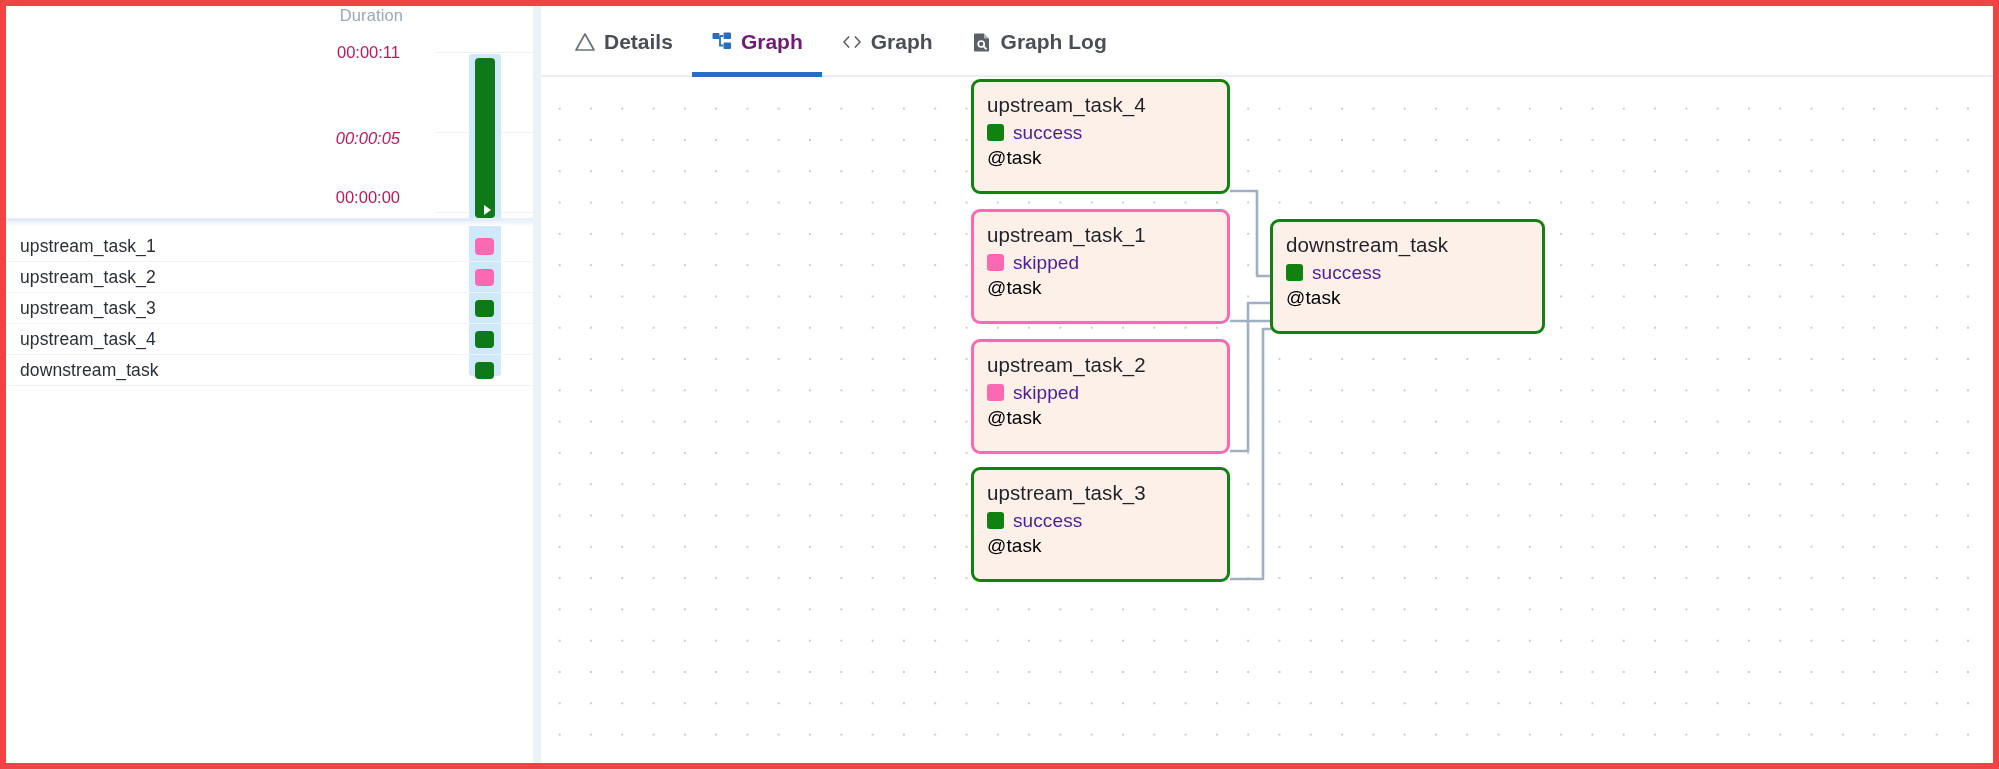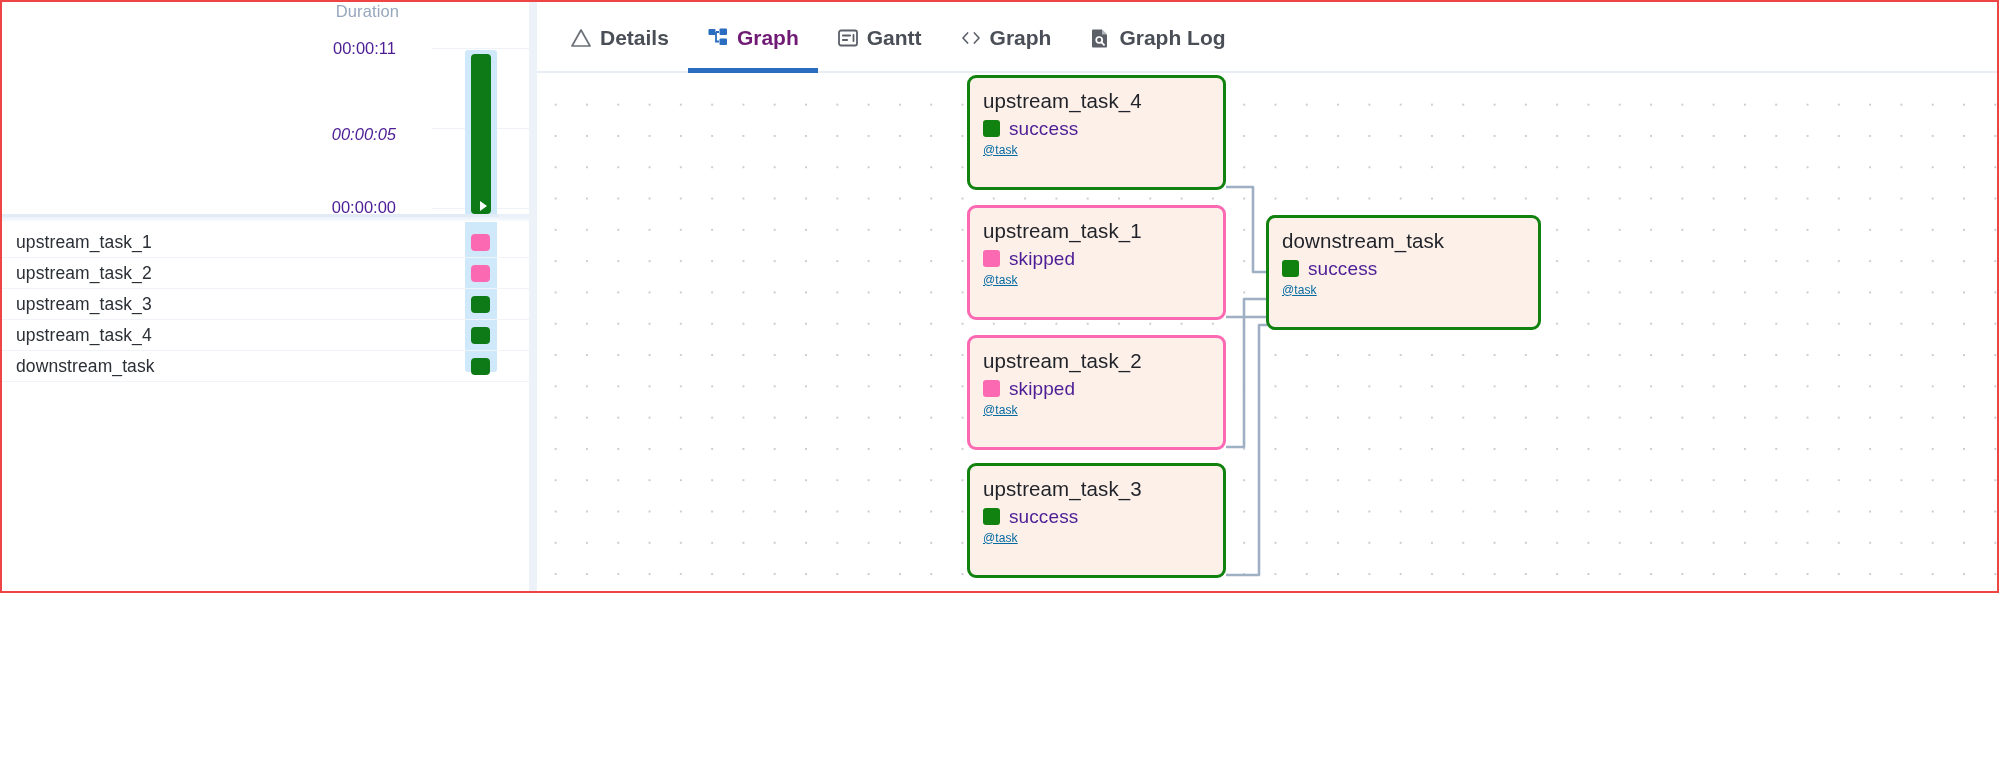--- a/index.html
+++ b/index.html
@@ -9,23 +9,23 @@
     width: 1999px;
     height: 769px;
     overflow: hidden;
     background: #ffffff;
     font-family: "Liberation Sans", sans-serif;
   }
 
   #app {
     position: relative;
     width: 1999px;
-    height: 593px;
+    height: 769px;
     background: #ffffff;
-    border: 2px solid #ef4444;
+    border: 6px solid #ef4444;
     overflow: hidden;
   }
 
   
   #grid-panel {
     position: absolute;
     left: 0; top: 0;
     width: 527px;
     height: 765px;
     background: #ffffff;
@@ -46,27 +46,27 @@
     font-size: 16.5px;
     color: #97a7bd;
     letter-spacing: 0.1px;
     white-space: nowrap;
   }
 
   .axis-label {
     position: absolute;
     right: 133px;
     font-size: 16.5px;
-    color: #4c1d95;
+    color: #be185d;
     white-space: nowrap;
     text-align: right;
   }
   .axis-label.l11 { top: 37px; }
   .axis-label.l05 { top: 123px; font-style: italic; }
-  .axis-label.l00 { top: 196px; text-decoration: underline; }
+  .axis-label.l00 { top: 182px; }
 
   .axis-gridline {
     position: absolute;
     left: 430px;
     width: 97px;
     height: 1px;
     background: #eef2f7;
   }
 
   
@@ -271,24 +271,23 @@
   }
 
   .node-status-text {
     font-size: 19px;
     color: #4c1d95;
     letter-spacing: 0.1px;
   }
 
   .node-operator {
     margin-top: 3px;
-    font-size: 12px;
-    color: #0369a1;
+    font-size: 19px;
+    color: #000000;
     letter-spacing: 0.1px;
-    text-decoration: underline;
   }
 </style>
 </head>
 <body>
 
 <div id="app">
 
   <div id="grid-panel">
 
     <div id="duration-chart">
@@ -355,31 +354,20 @@
           <svg width="22" height="22" viewBox="0 0 22 22">
             <rect x="1.5" y="2" width="7" height="6" rx="1" fill="#2a6dc0"></rect>
             <rect x="12.5" y="1.5" width="7.5" height="6.5" rx="1" fill="#2a6dc0"></rect>
             <rect x="12.5" y="11.5" width="7.5" height="6.5" rx="1" fill="#2a6dc0"></rect>
             <path d="M9 5 L12 5 M9 5 L9 14.5 L12 14.5" stroke="#2a6dc0" stroke-width="1.8" fill="none"></path>
           </svg>
         </span>
         <span>Graph</span>
       </div>
 
-      <div class="tab">
-        <span class="tab-icon">
-          <svg width="22" height="22" viewBox="0 0 22 22">
-            <rect x="2" y="3.5" width="18" height="15" rx="2" fill="none" stroke="#5a5f68" stroke-width="1.8"></rect>
-            <rect x="5" y="7.5" width="9" height="2.1" rx="0.8" fill="#5a5f68"></rect>
-            <rect x="5" y="12" width="6" height="2.1" rx="0.8" fill="#5a5f68"></rect>
-            <rect x="15.6" y="7" width="1.8" height="8" rx="0.8" fill="#5a5f68"></rect>
-          </svg>
-        </span>
-        <span>Gantt</span>
-      </div>
 
       <div class="tab">
         <span class="tab-icon">
           <svg width="26" height="22" viewBox="0 0 26 22">
             <path d="M9 5 L3.5 11 L9 17" fill="none" stroke="#5a5f68" stroke-width="1.9" stroke-linecap="round" stroke-linejoin="round"></path>
             <path d="M17 5 L22.5 11 L17 17" fill="none" stroke="#5a5f68" stroke-width="1.9" stroke-linecap="round" stroke-linejoin="round"></path>
           </svg>
         </span>
         <span>Graph</span>
       </div>

